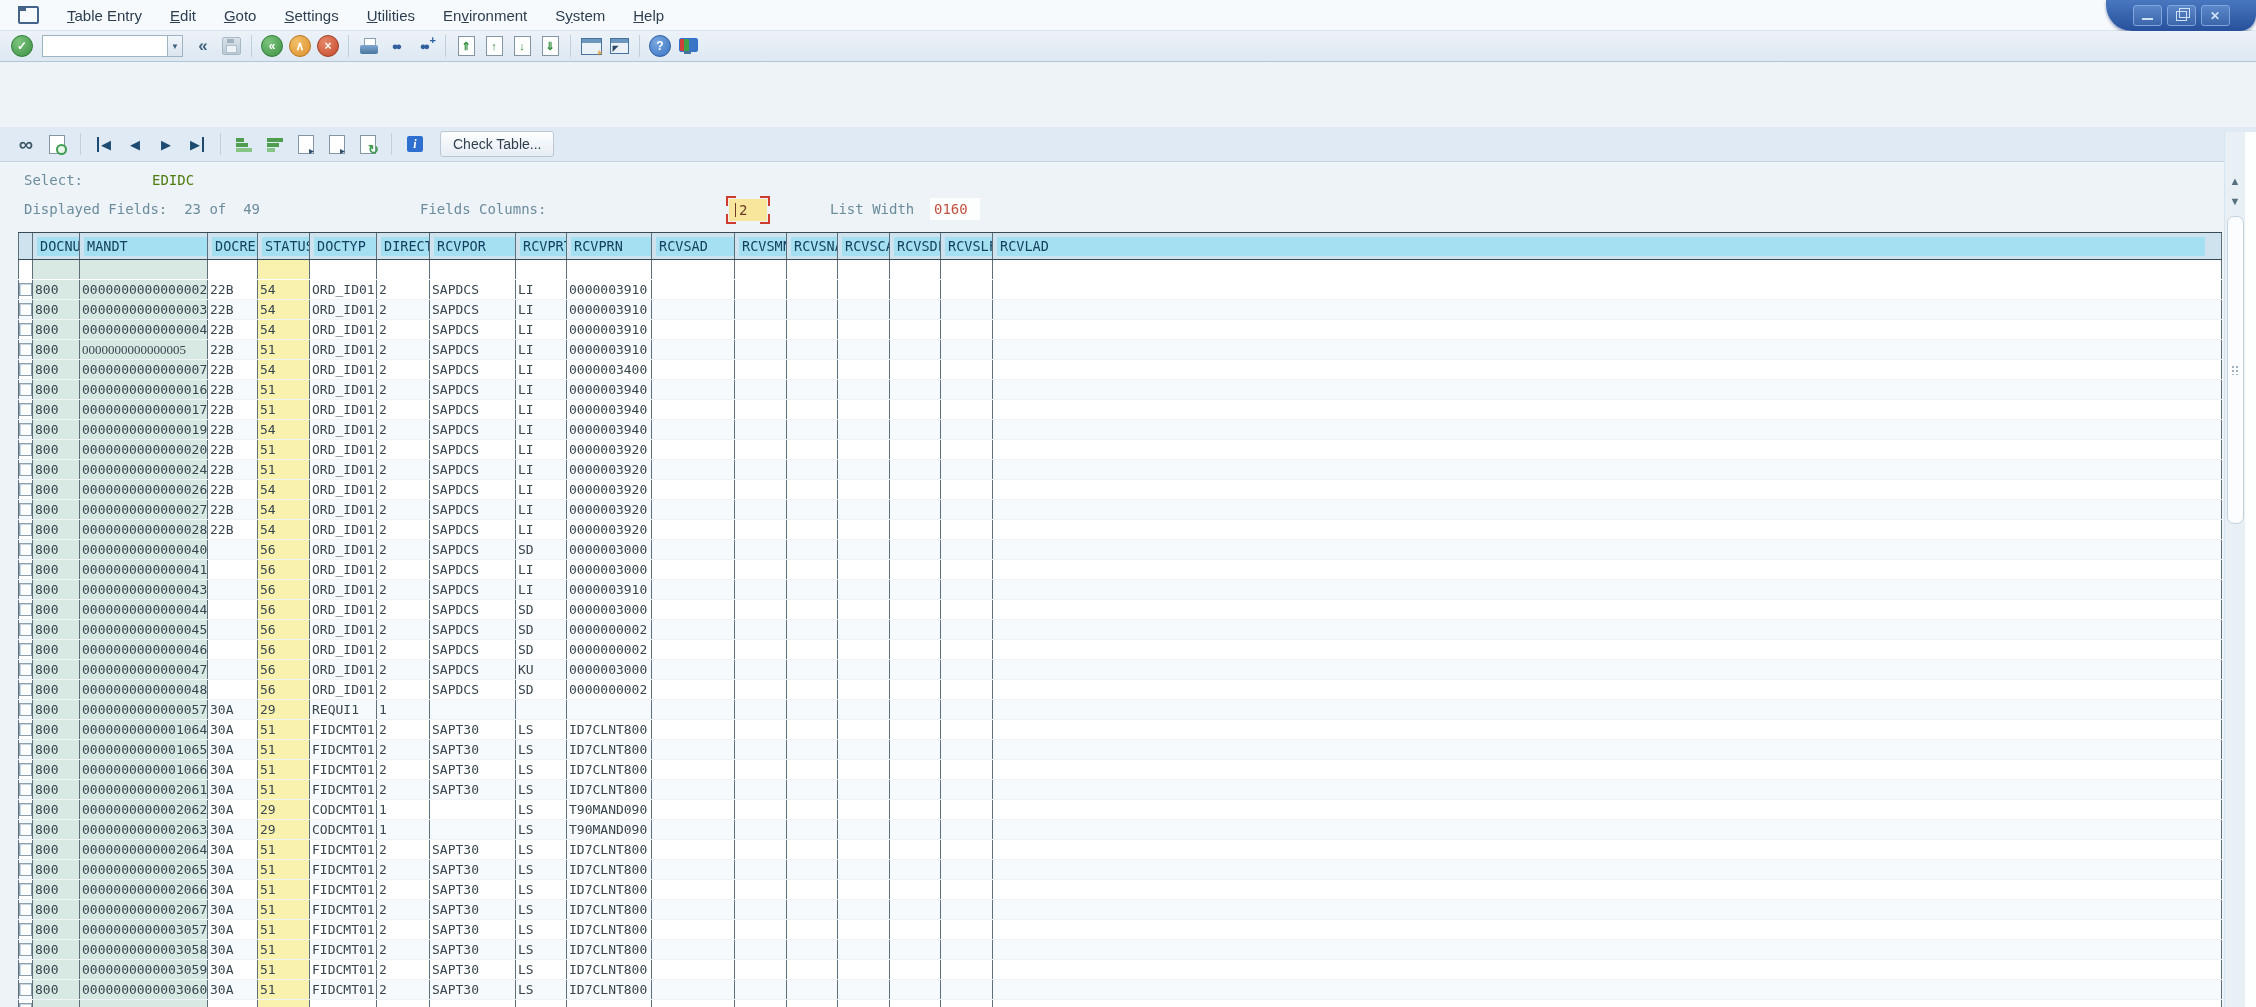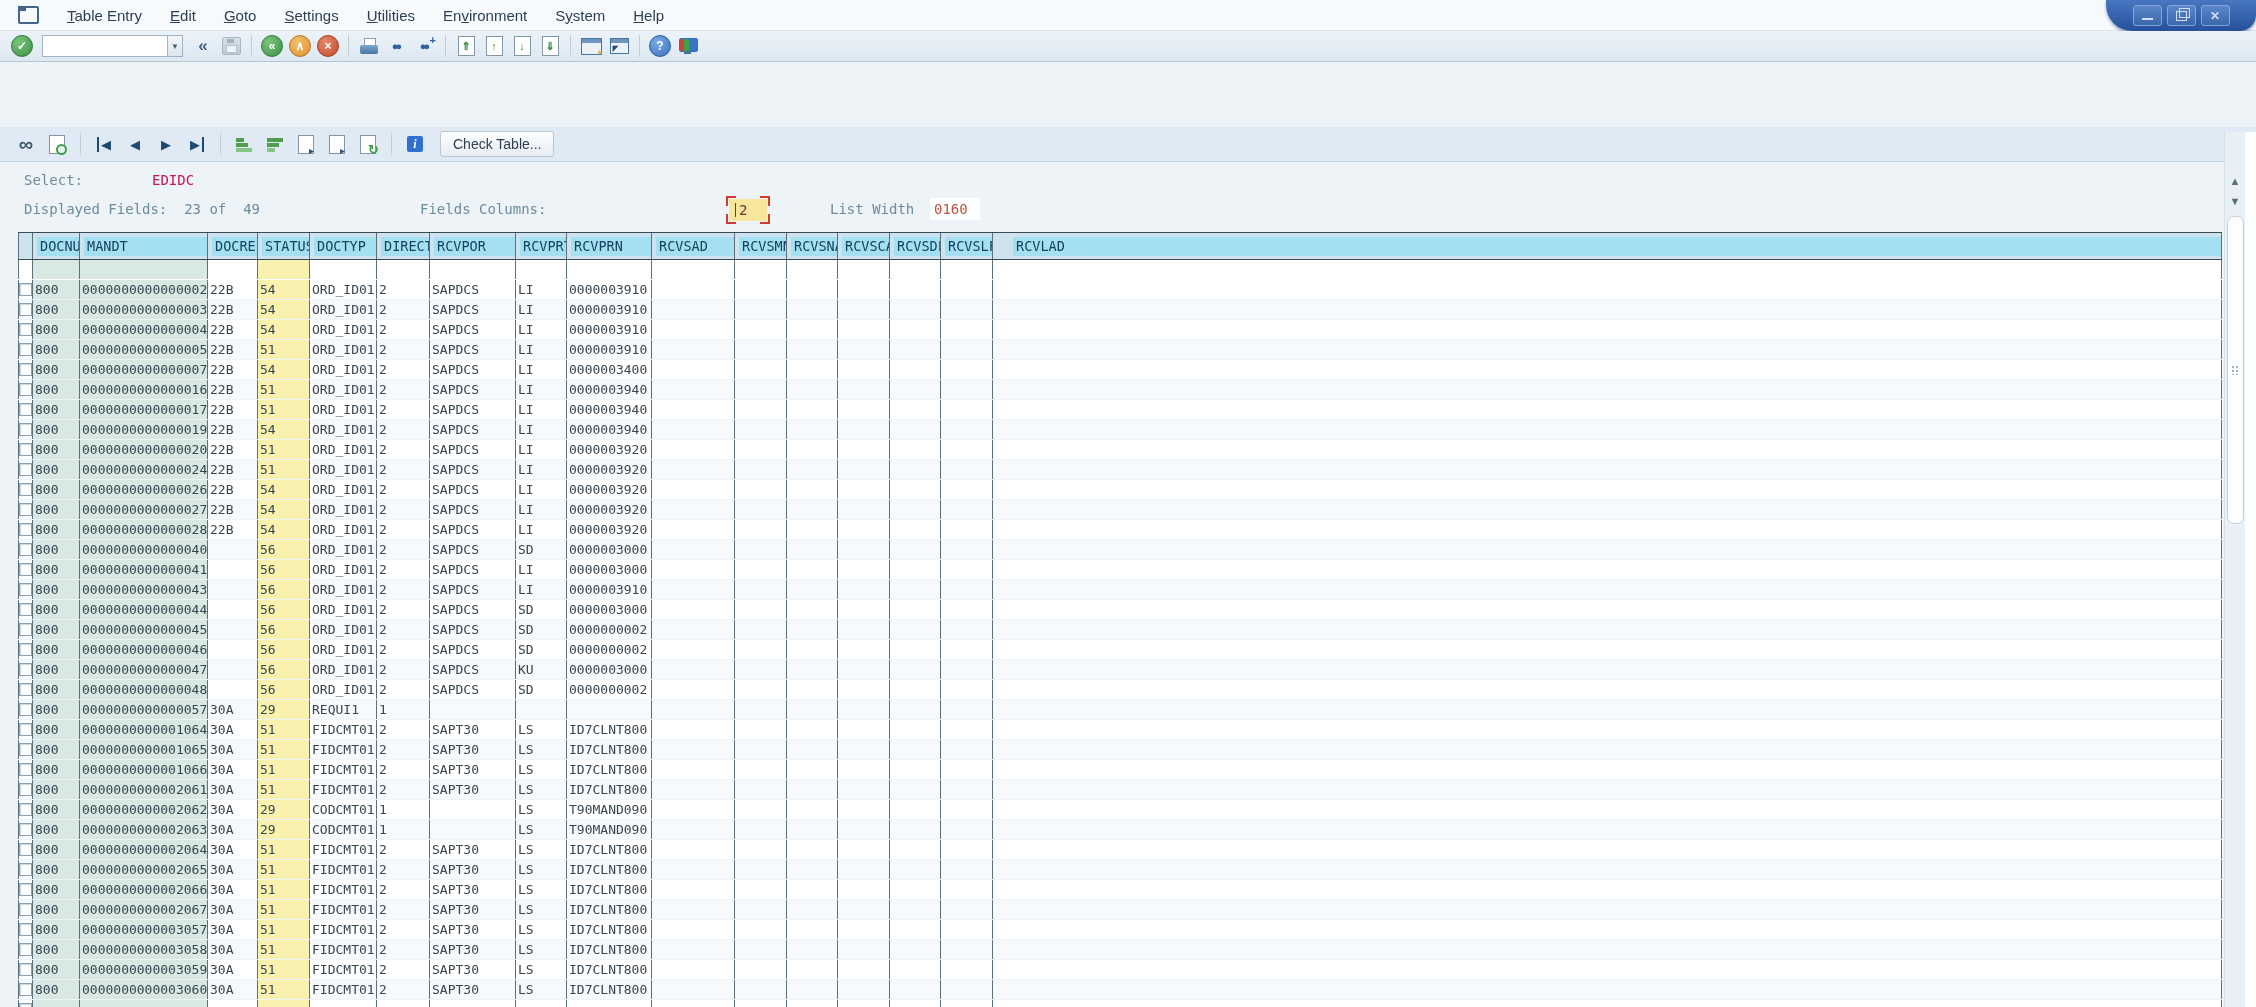--- a/index.html
+++ b/index.html
@@ -92,21 +92,21 @@
   .refreshdoc{width:14px;height:17px;background:#fff;border:1px solid #8396a5;position:relative;}
   .refreshdoc::after{content:"↻";position:absolute;right:-4px;bottom:-4px;font-size:13px;font-weight:bold;color:#3f9d4f;}
   .infoicon{width:16px;height:16px;background:#2f6fd0;border-radius:2px;color:#fff;display:flex;align-items:center;justify-content:center;
             font-family:"Liberation Serif",serif;font-style:italic;font-weight:bold;font-size:12px;}
   .btn{height:24px;padding:0 12px;margin-left:8px;background:linear-gradient(#fdfefe,#e6edf4);
        border:1px solid #b9c8d4;border-radius:3px;font-size:14px;color:#2e3f4e;display:flex;align-items:center;}
 
   
   .mono{font-family:"DejaVu Sans Mono",monospace;white-space:pre;}
   .infolabel{position:absolute;font-size:14px;color:#6b8c9c;}
-  .tablename{color:#be185d;}
+  .tablename{color:#4d7c0f;}
   .fixedfield{position:absolute;left:726px;top:196px;width:44px;height:28px;}
   .fixedfield .corner{position:absolute;width:8px;height:8px;}
   .fixedfield .tl{left:0;top:0;border-left:2px solid #d03b2f;border-top:2px solid #d03b2f;}
   .fixedfield .tr{right:0;top:0;border-right:2px solid #d03b2f;border-top:2px solid #d03b2f;}
   .fixedfield .bl{left:0;bottom:0;border-left:2px solid #d03b2f;border-bottom:2px solid #d03b2f;}
   .fixedfield .br{right:0;bottom:0;border-right:2px solid #d03b2f;border-bottom:2px solid #d03b2f;}
   .fixedinput{position:absolute;left:3px;top:3px;width:38px;height:22px;background:#f7e69b;
               font-family:"DejaVu Sans Mono",monospace;font-size:14px;color:#6b3a28;
               display:flex;align-items:center;padding-left:6px;box-sizing:border-box;}
   .fixedinput::before{content:"";width:1px;height:14px;background:#6b3a28;margin-right:3px;}
@@ -119,21 +119,21 @@
              border-top:1px solid #3c4a56;background:#fff;overflow:hidden;}
   .trow{display:flex;width:2204px;}
   .thead{height:27px;background:#cfe3ef;border-bottom:1px solid #3c4a56;box-sizing:border-box;}
   .thead .c{display:flex;align-items:center;}
   .hl{display:inline-block;background:#a4e0f2;color:#16405f;font-family:"DejaVu Sans Mono",monospace;
       font-size:13.5px;line-height:19px;padding-left:3px;margin-left:2px;white-space:pre;overflow:hidden;}
   .c{flex:none;border-right:1px solid #5d6f7b;box-sizing:border-box;height:100%;
      font-family:"DejaVu Sans Mono",monospace;font-size:13px;color:#37464f;
      line-height:20px;padding-left:2px;overflow:hidden;white-space:pre;}
   .cbcol{width:15px;border-left:1px solid #5d6f7b;padding:0;display:flex;align-items:center;justify-content:center;}
-  .flexc{flex:1 1 auto;justify-content:flex-end;}
+  .flexc{flex:1 1 auto;}
   .tbody{height:747px;overflow:hidden;background:#fff;}
   .drow{height:20px;border-bottom:1px solid #edf3f7;box-sizing:border-box;background:#fff;}
   .drow.alt{background:#f7fafc;}
   .spacer{height:20px;background:#fff;border-bottom:1px solid #fff;box-sizing:border-box;}
   .cell-key{background:#d8e9e4;}
   .cell-status{background:#f9f2af;}
   .cb{width:11px;height:11px;background:#fdfefe;border:1px solid #8aa0b0;box-shadow:inset 1px 1px 1px #c7d4dd;}
 
   
   .vscroll{position:absolute;left:2224px;top:132px;width:20px;height:875px;background:#e8eff5;border-left:1px solid #d7e2ea;}
@@ -392,21 +392,21 @@
           <div class="c " style="width: 52px;"></div>
           <div class="c " style="width: 51px;"></div>
           <div class="c " style="width: 52px;"></div>
           <div class="c " style="width: 51px;"></div>
           <div class="c " style="width: 52px;"></div>
           <div class="c flexc "></div>
         </div>
         <div class="trow drow alt">
           <div class="c cbcol"><span class="cb"></span></div>
           <div class="c cell-key" style="width: 47px;">800</div>
-          <div class="c cell-key" style="width: 128px;">0000000000000005</div>
+          <div class="c cell-key" style="width: 128px; font-family: Liberation Serif, serif;">0000000000000005</div>
           <div class="c " style="width: 50px;">22B</div>
           <div class="c cell-status" style="width: 52px;">51</div>
           <div class="c " style="width: 67px;">ORD_ID01</div>
           <div class="c " style="width: 53px;">2</div>
           <div class="c " style="width: 86px;">SAPDCS</div>
           <div class="c " style="width: 51px;">LI</div>
           <div class="c " style="width: 85px;">0000003910</div>
           <div class="c " style="width: 83px;"></div>
           <div class="c " style="width: 52px;"></div>
           <div class="c " style="width: 51px;"></div>

